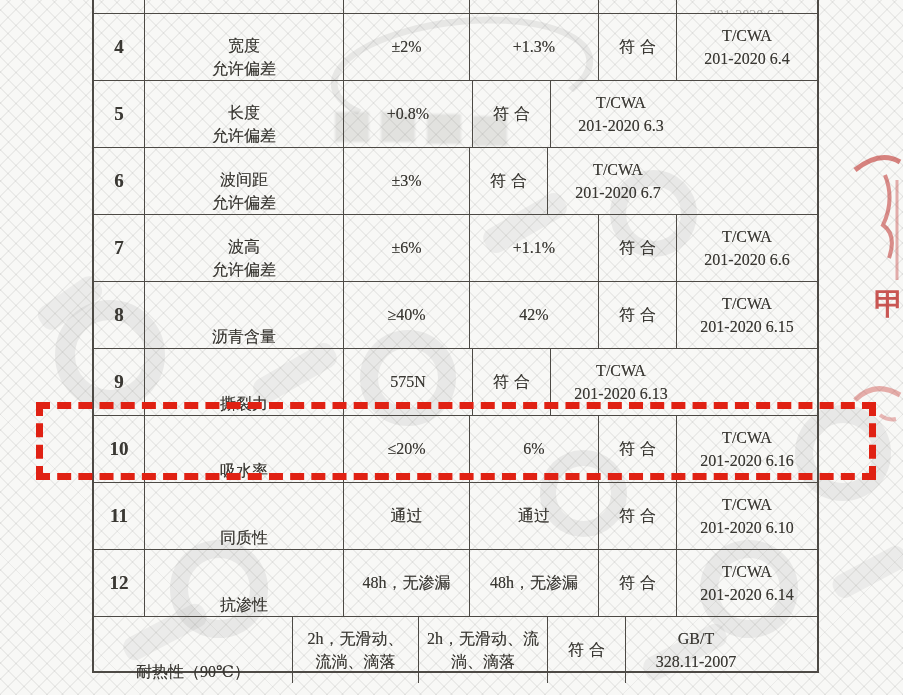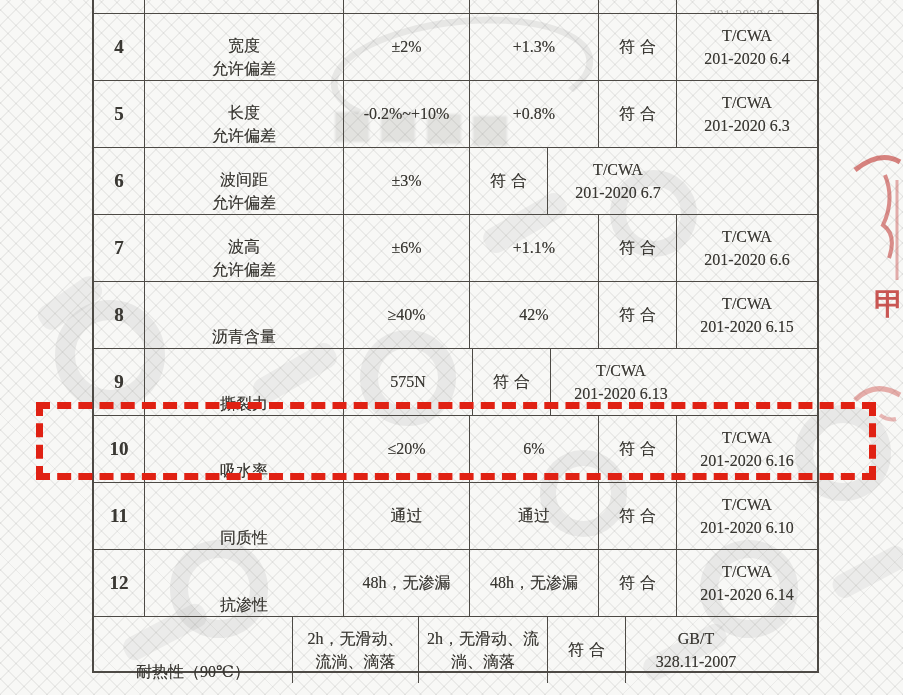--- a/index.html
+++ b/index.html
@@ -118,23 +118,20 @@
           </div>
         </div>
         <div class="t-row">
           <div class="cell c-no">
             <div>5</div>
           </div>
           <div class="cell c-item">
             <div>长度</div>
             <div>允许偏差</div>
           </div>
-          <div class="cell c-req">
-            <div>-0.2%~+10%</div>
-          </div>
           <div class="cell c-res">
             <div>+0.8%</div>
           </div>
           <div class="cell c-con">
             <div>符合</div>
           </div>
           <div class="cell c-std">
             <div>T/CWA</div>
             <div>201-2020 6.3</div>
           </div>

